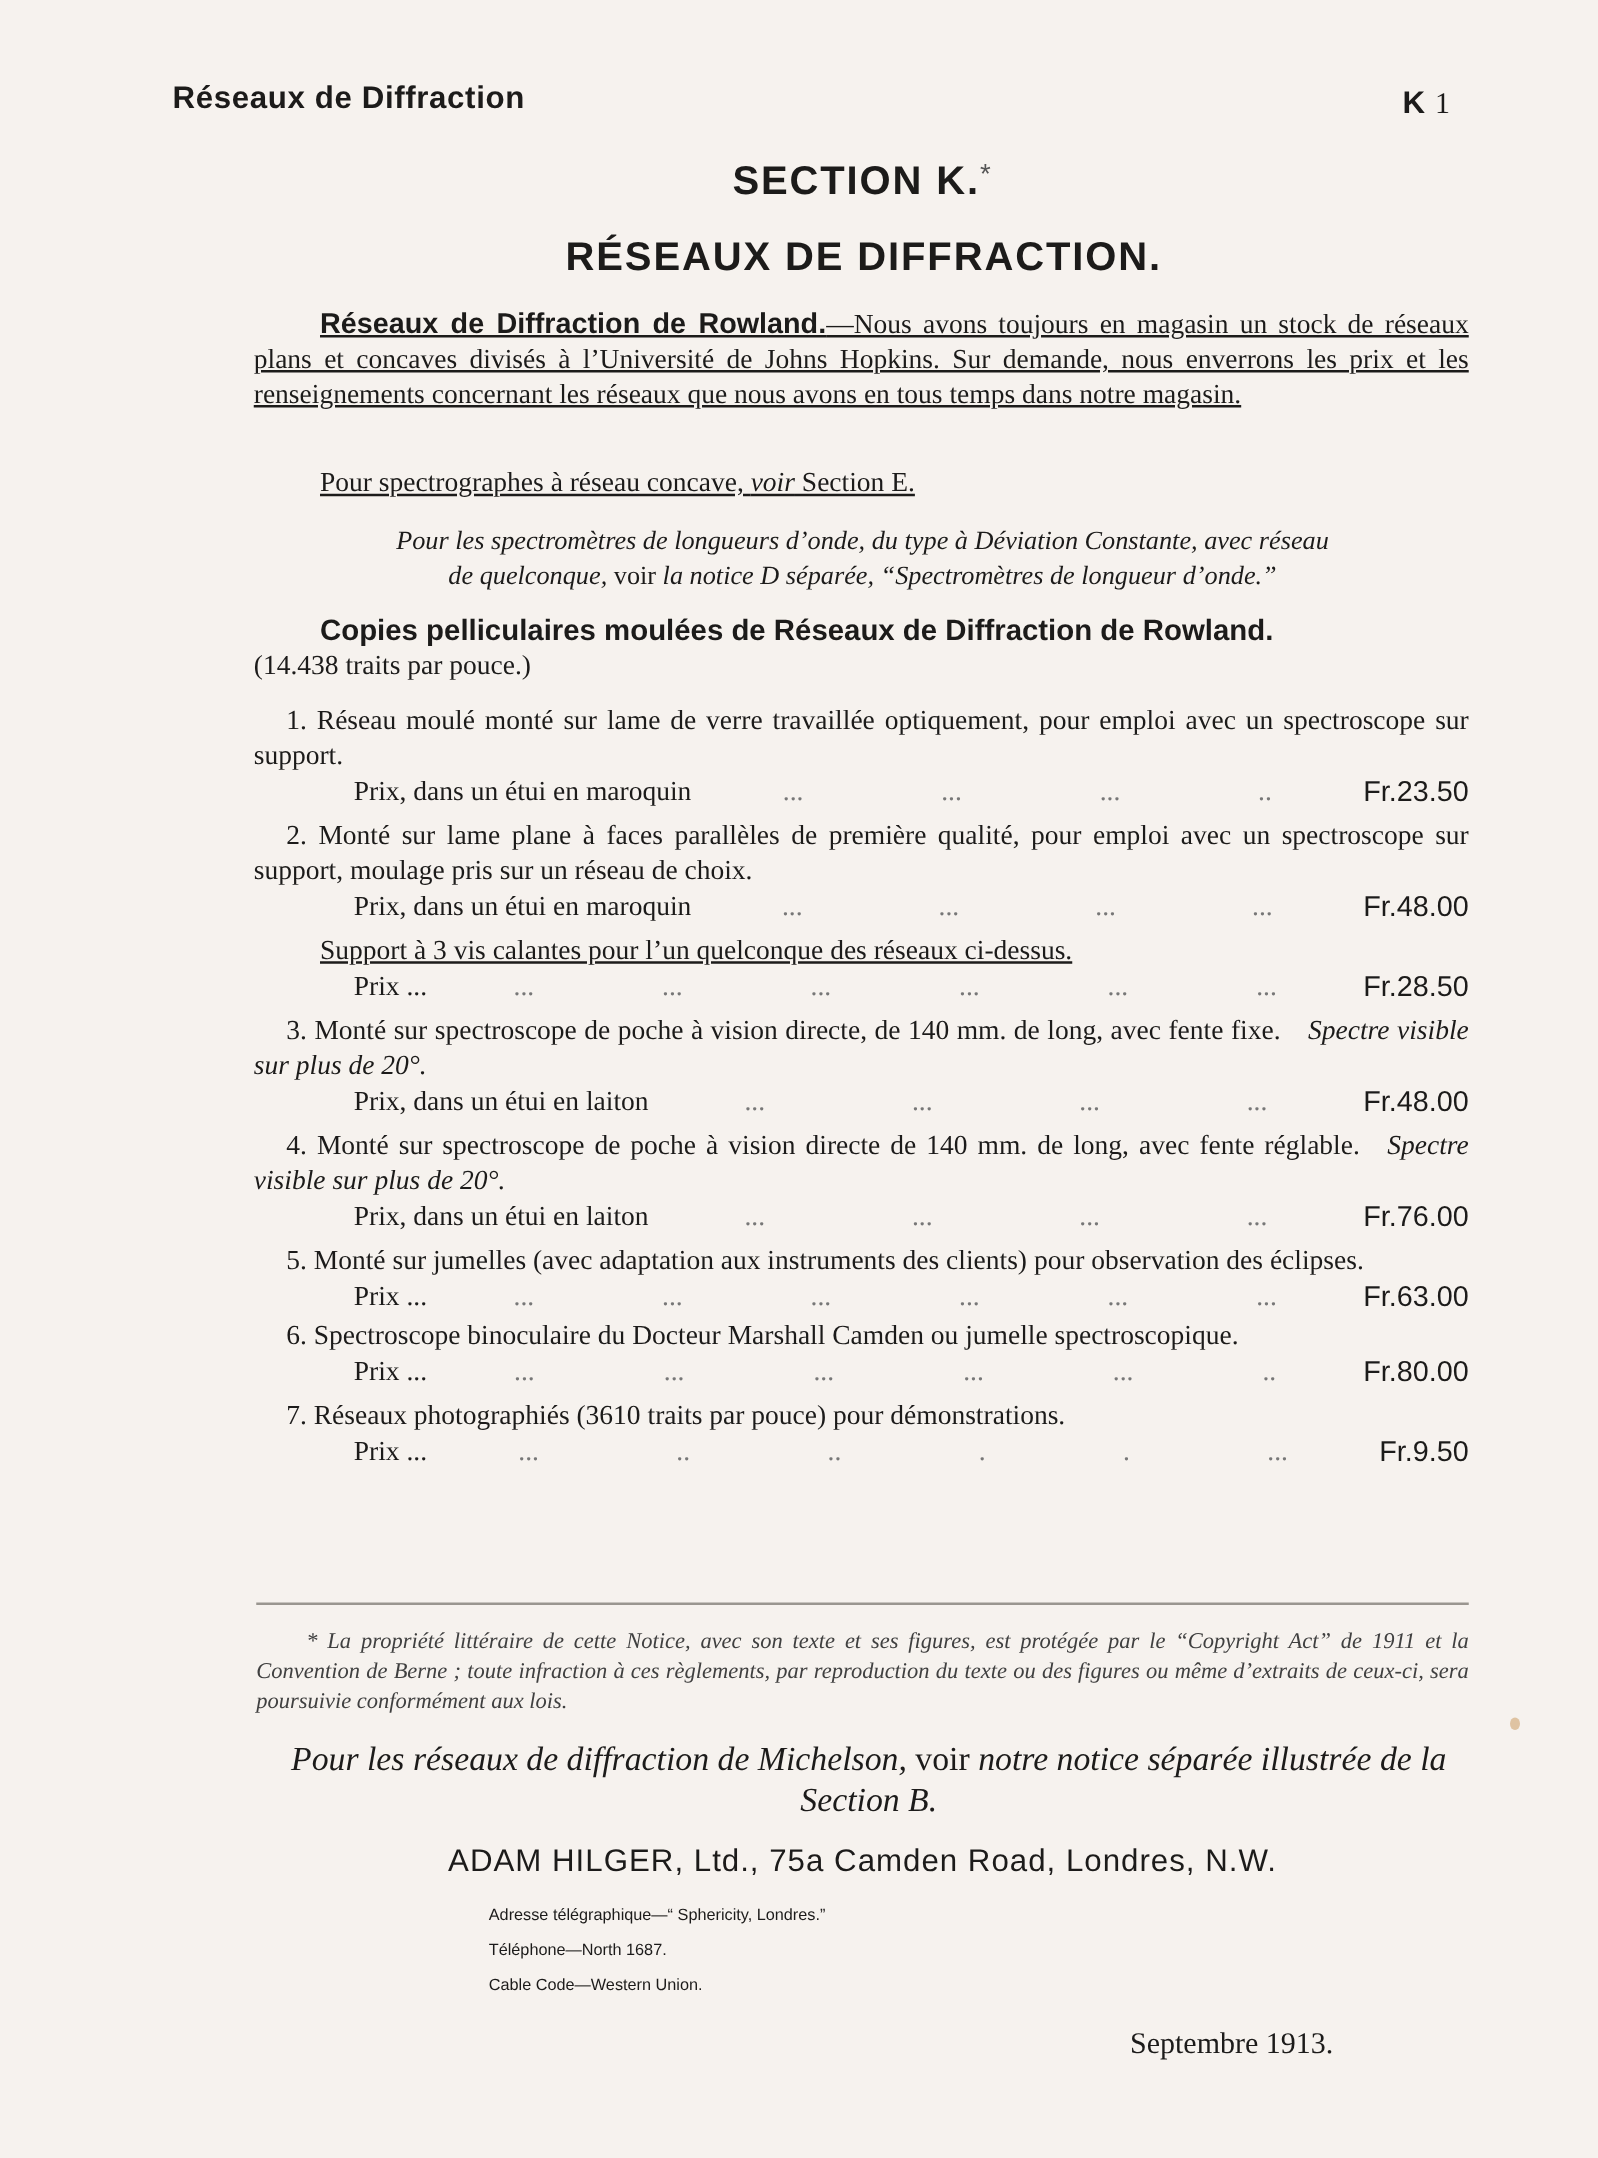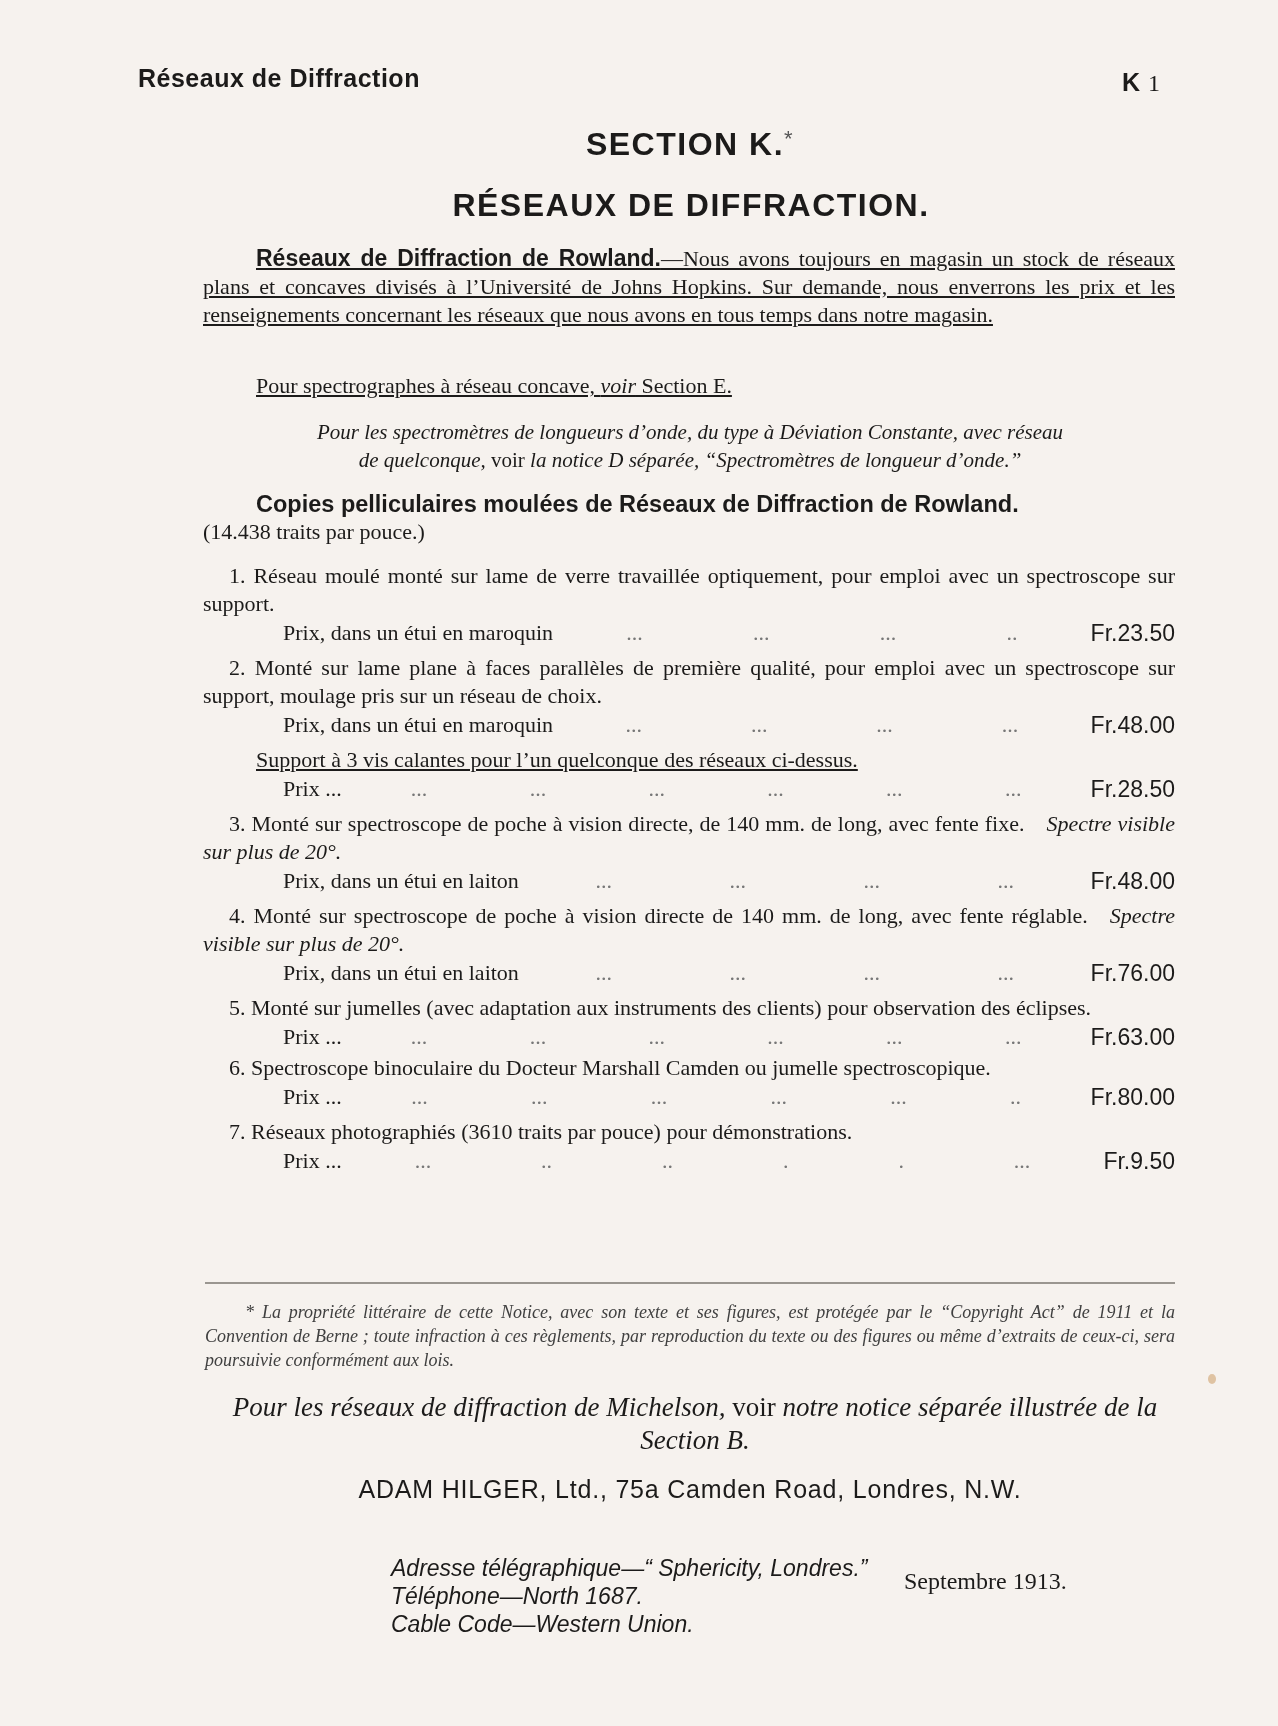--- a/index.html
+++ b/index.html
@@ -48,22 +48,22 @@
   .price-row .price { font-family: "Liberation Sans", sans-serif; font-weight: normal; font-size: 23px; white-space: nowrap; }
   .sub-line { padding-left: 53px; text-decoration: underline; }
 
   .rule { position: absolute; left: 205px; width: 970px; top: 1282px; height: 0; border-top: 2px solid #9a9690; }
   .footnote { position: absolute; left: 205px; width: 970px; top: 1300px; font-style: italic; font-size: 18px; line-height: 24px; text-align: justify; text-align-last: left; color: #404040; }
   .footnote .first { text-indent: 40px; display: block; }
 
   .michelson { position: absolute; left: 220px; width: 950px; top: 1391px; text-align: center; font-size: 27px; line-height: 33px; font-style: italic; }
   .michelson .up { font-style: normal; }
   .company { position: absolute; left: 0; width: 1380px; top: 1475px; text-align: center; font-family: "Liberation Sans", sans-serif; font-size: 25px; letter-spacing: 0.8px; }
-  .contact { position: absolute; left: 391px; top: 1554px; font-family: "Liberation Sans", sans-serif; font-size: 23px; line-height: 28px; font-style: italic; }
-  .date { position: absolute; left: 904px; top: 1568px; font-size: 24px; }
+  .contact { position: absolute; left: 391px; top: 1518px; font-family: "Liberation Sans", sans-serif; font-size: 13px; line-height: 28px; }
+  .date { position: absolute; left: 904px; top: 1622px; font-size: 24px; }
   .stain { position: absolute; left: 1208px; top: 1374px; width: 8px; height: 10px; border-radius: 50%; background: #d9b78f; opacity: 0.8; }
 </style>
 </head>
 <body>
 
 <div class="page">
 
   <div class="running-head">Réseaux de Diffraction</div>
   <div class="page-number">
     <span>K</span><span class="num">1</span>

